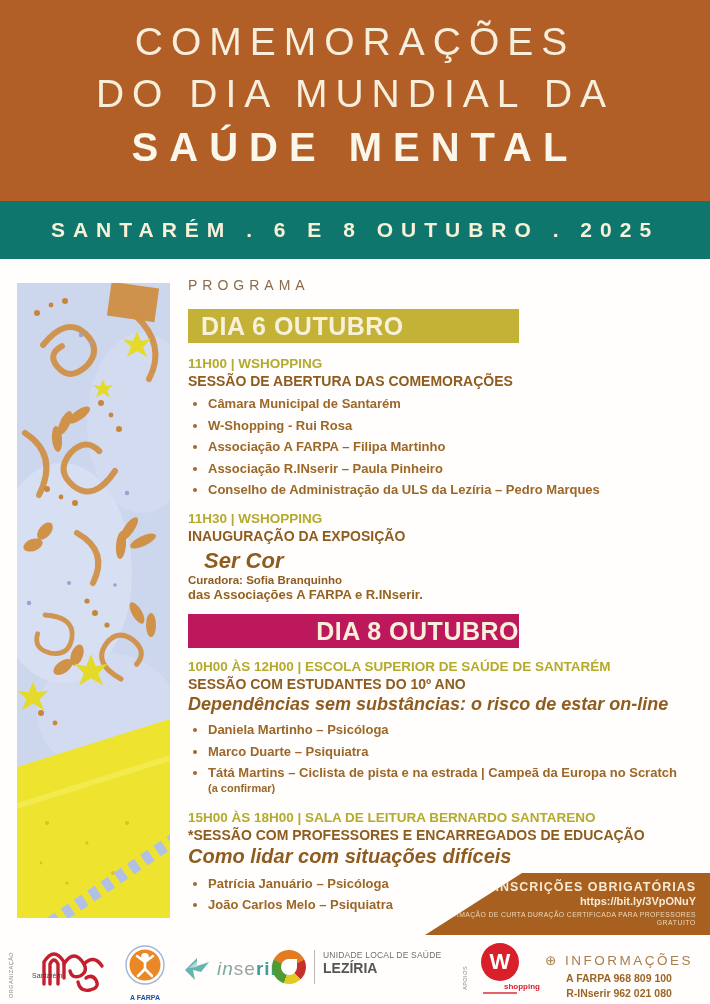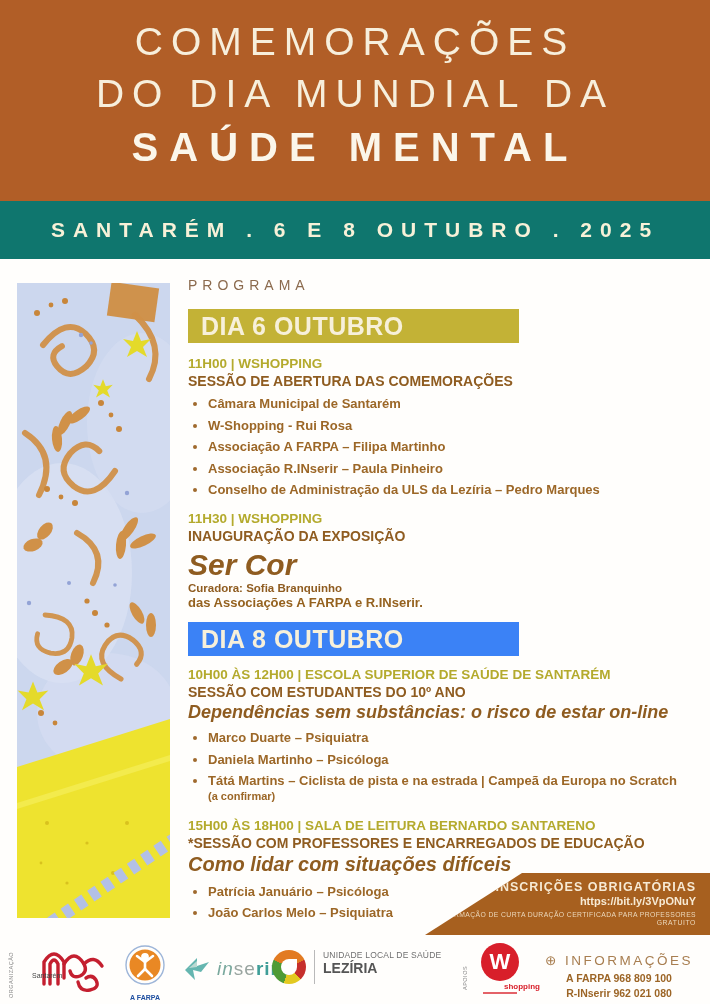--- a/index.html
+++ b/index.html
@@ -17,21 +17,21 @@
 
   
   .art{position:absolute;left:17px;top:283px;width:153px;height:635px;}
 
   
   .content{position:absolute;left:188px;top:277px;width:514px;}
   .programa{font-size:14px;letter-spacing:5px;color:#8b6a4d;font-weight:400;}
   .day-banner{width:331px;height:34px;box-sizing:border-box;padding:3px 0 0 13px;
               color:#f7f0da;font-size:25px;font-weight:700;letter-spacing:.5px;}
   .olive{background:#c3b236;}
-  .brown{background:#3b82f6;}
+  .brown{background:#be185d;text-align:right;}
   .time-h{font-size:13.5px;font-weight:700;color:#b4aa2d;}
   .sec-title{font-size:14px;font-weight:700;color:#8f5c20;margin-top:2px;}
   .it-big{font-style:italic;font-weight:700;color:#8f5c20;white-space:nowrap;}
   .curator{font-size:11.5px;font-weight:700;color:#8f5c20;}
   .desc{font-size:13px;font-weight:600;color:#95621f;line-height:18.5px;}
   .bullets{list-style:none;margin:4px 0 0 0;padding:0;color:#9c6727;font-size:13px;font-weight:600;}
   .bullets li{position:relative;padding-left:20px;line-height:21.5px;}
   .bullets li::before{content:"";position:absolute;left:5px;top:9px;width:4px;height:4px;
                       border-radius:50%;background:#a06a2d;}
   .note{font-size:11px;font-weight:600;color:#9c6727;margin:-2px 0 0 20px;}
@@ -170,34 +170,34 @@
         <li>W-Shopping - Rui Rosa</li>
         <li>Associação A FARPA – Filipa Martinho</li>
         <li>Associação R.INserir – Paula Pinheiro</li>
         <li>Conselho de Administração da ULS da Lezíria – Pedro Marques</li>
       </ul>
     </div>
 
     <div style="margin-top:10px;">
       <div class="time-h">11H30 | WSHOPPING</div>
       <div class="sec-title">INAUGURAÇÃO DA EXPOSIÇÃO</div>
-      <div class="it-big" style="font-size:30px;margin-top:4px;">Ser Cor</div>
+      <div class="it-big" style="font-size:22px;margin-top:4px;margin-left:16px;">Ser Cor</div>
       <div class="curator">Curadora: Sofia Branquinho</div>
       <div class="desc">das Associações A FARPA e R.INserir.</div>
     </div>
 
     <div class="day-banner brown" style="margin-top:10px;">DIA 8 OUTUBRO</div>
 
     <div style="margin-top:11px;">
       <div class="time-h">10H00 ÀS 12H00 | ESCOLA SUPERIOR DE SAÚDE DE SANTARÉM</div>
       <div class="sec-title">SESSÃO COM ESTUDANTES DO 10º ANO</div>
       <div class="it-big" style="font-size:18px;margin-top:2px;">Dependências sem substâncias: o risco de estar on-line</div>
       <ul class="bullets">
+        <li>Daniela Martinho – Psicóloga</li>
         <li>Marco Duarte – Psiquiatra</li>
-        <li>Daniela Martinho – Psicóloga</li>
         <li>Tátá Martins – Ciclista de pista e na estrada | Campeã da Europa no Scratch</li>
       </ul>
       <div class="note">(a confirmar)</div>
     </div>
 
     <div style="margin-top:16px;">
       <div class="time-h">15H00 ÀS 18H00 | SALA DE LEITURA BERNARDO SANTARENO</div>
       <div class="sec-title">*SESSÃO COM PROFESSORES E ENCARREGADOS DE EDUCAÇÃO</div>
       <div class="it-big" style="font-size:20px;margin-top:2px;">Como lidar com situações difíceis</div>
       <ul class="bullets" style="margin-top:5px;">

